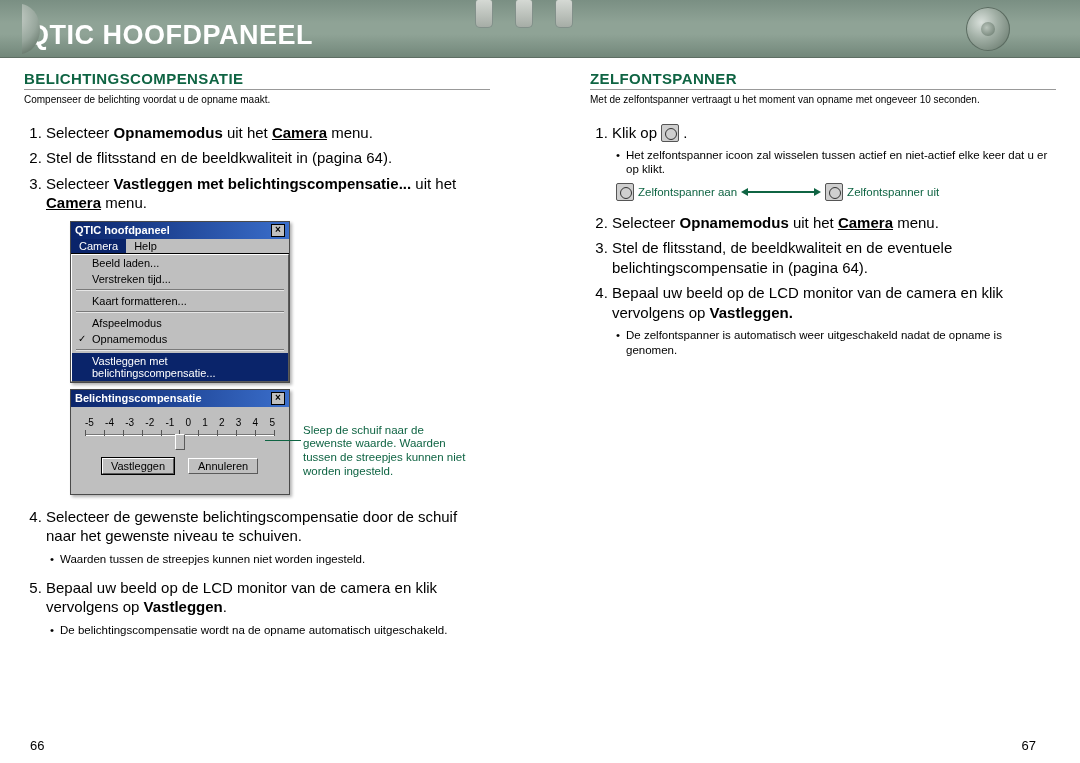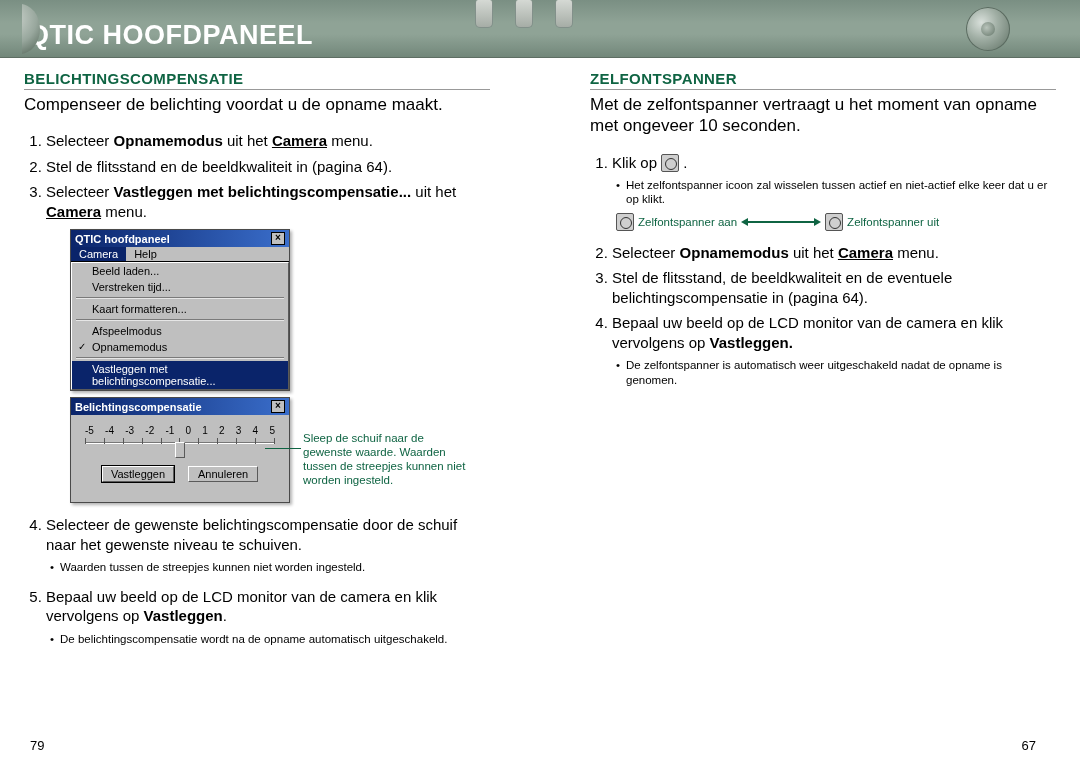--- a/index.html
+++ b/index.html
@@ -82,21 +82,21 @@
   .section-title {
     color: #0f6443;
     font-weight: bold;
     font-size: 15px;
     letter-spacing: 0.4px;
     border-bottom: 1px solid #999;
     padding-bottom: 2px;
     margin-bottom: 4px;
   }
   .intro {
-    font-size: 17px;
+    font-size: 10px;
     margin: 2px 0 16px 0;
     line-height: 1.25;
   }
   ol.steps {
     margin: 12px 0 0 0;
     padding: 0 0 0 22px;
     font-size: 15px;
     line-height: 1.3;
   }
   ol.steps > li { margin-bottom: 6px; }
@@ -462,14 +462,14 @@
       <li>
         <span>Bepaal uw beeld op de LCD monitor van de camera en klik vervolgens op </span><span class="b">Vastleggen.</span>
       </li>
     </ol>
     <div class="bullet-note">
         <span>De zelfontspanner is automatisch weer uitgeschakeld nadat de opname is genomen.</span>
       </div>
   </div>
 </div>
 
-<div class="page-num pn-left">79</div>
+<div class="page-num pn-left">66</div>
 <div class="page-num pn-right">67</div>
 
 </body></html>

